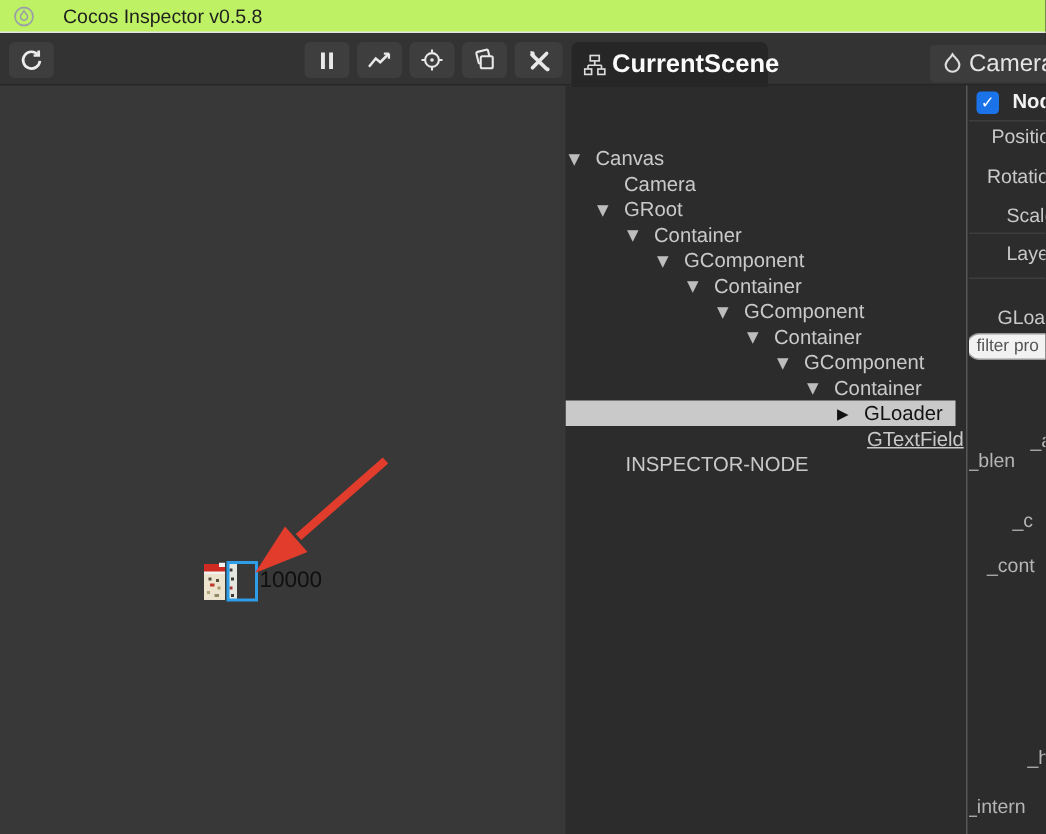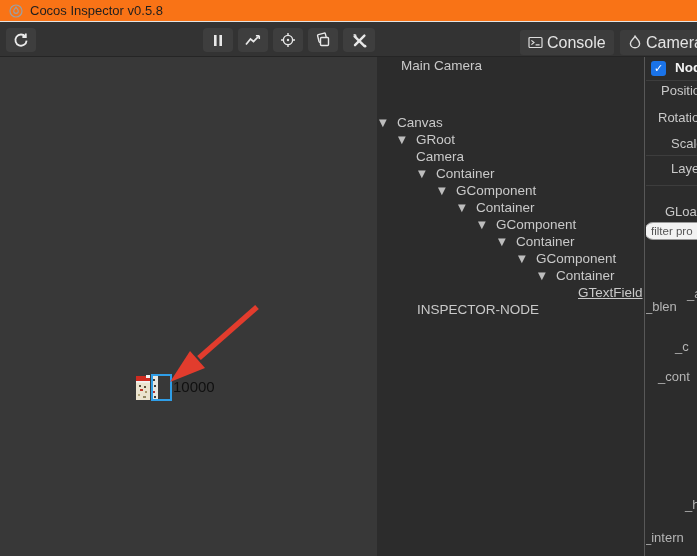--- a/index.html
+++ b/index.html
@@ -1,21 +1,21 @@
 <!DOCTYPE html>
 <html><head>
 <meta charset="utf-8">
 <style>
   html,body{margin:0;padding:0;width:697px;height:556px;overflow:hidden;background:#2c2c2c;
     font-family:"Liberation Sans",sans-serif;-webkit-font-smoothing:antialiased;}
   *{box-sizing:border-box;}
 
   
-  .titlebar{position:absolute;left:0;top:0;width:697px;height:22px;background:#f97316;
-    border-bottom:1px solid #e3e3e3;display:flex;align-items:center;padding-left:9px;gap:7px;}
+  .titlebar{position:absolute;left:0;top:0;width:697px;height:22px;background:#bef264;
+    border-bottom:1px solid #e3e3e3;display:flex;align-items:center;padding-left:9px;gap:19px;}
   .titlebar .title{font-size:13px;color:#1f1f1f;}
 
   
   .toolbar{position:absolute;left:0;top:22px;width:697px;height:35px;background:#333333;
     border-bottom:1px solid #252525;}
   .tbtn{position:absolute;top:6px;width:30px;height:24px;background:#3e3e3e;border:none;
     border-radius:4px;display:flex;align-items:center;justify-content:center;padding:0;cursor:pointer;}
   #btn-refresh{left:6px;}
   #btn-pause{left:203px;}
   #btn-chart{left:238px;}
@@ -135,30 +135,32 @@
     <span>
       <svg width="15" height="15" viewBox="0 0 15 15">
         <path d="M2.6 3.4 L12 12.6" stroke="#e8e8e8" stroke-width="2.4" stroke-linecap="round"></path>
         <path d="M12.4 2.6 L3 12.2" stroke="#e8e8e8" stroke-width="2.4" stroke-linecap="round"></path>
         <path d="M1.6 1.6 l2 .4 .4 2" fill="none" stroke="#e8e8e8" stroke-width="1.3"></path>
         <circle cx="13" cy="13.2" r="1.4" fill="#e8e8e8"></circle>
       </svg>
     </span>
   </button>
 
-
-  <div class="tab" id="tab-console">
+  <div class="tab active" id="tab-current-scene">
     <span>
       <svg width="15" height="15" viewBox="0 0 15 15">
-        <rect x="1" y="2.5" width="13" height="10" rx="1" fill="none" stroke="#ddd" stroke-width="1.2"></rect>
-        <path d="M3.4 5.4 l2.6 2.1 -2.6 2.1 M7.6 9.8 h4" fill="none" stroke="#ddd" stroke-width="1.2"></path>
-      </svg>
-    </span>
-    <span>Console</span>
-  </div>
+        <rect x="4.5" y="1" width="6" height="3.6" fill="none" stroke="#ddd" stroke-width="1.1"></rect>
+        <path d="M7.5 4.6 V7.5 M3 7.5 H12 M3 7.5 V9.8 M12 7.5 V9.8" fill="none" stroke="#ddd" stroke-width="1.1"></path>
+        <rect x="0.8" y="10" width="4.6" height="3.6" fill="none" stroke="#ddd" stroke-width="1.1"></rect>
+        <rect x="9.6" y="10" width="4.6" height="3.6" fill="none" stroke="#ddd" stroke-width="1.1"></rect>
+      </svg>
+    </span>
+    <span>CurrentScene</span>
+  </div>
+
 
   <div class="tab" id="tab-cocos">
     <span>
       <svg width="14" height="15" viewBox="0 0 14 15">
         <path d="M7 1.2 C8.4 3.8 11.6 4.8 11.6 8.4 a4.6 4.4 0 1 1 -9.2 0 C2.4 5.2 5.6 4.2 7 1.2 z" fill="none" stroke="#ddd" stroke-width="1.4"></path>
       </svg>
     </span>
     <span>Camera</span>
   </div>
 </div>
@@ -191,31 +193,31 @@
 
   <div class="counter">10000</div>
 
   <svg class="annot-arrow" width="377" height="499" viewBox="0 0 377 499">
     <line x1="257" y1="250" x2="199" y2="301" stroke="#e23c2d" stroke-width="5.5"></line>
     <polygon points="170,325 190,294 205,311" fill="#e23c2d"></polygon>
   </svg>
 </div>
 
 <div class="treepanel" id="scene-tree">
-    <div class="trow" style="padding-left: 24px;"><span>Main Camera</span></div>
     <div class="trow" style="padding-left: 2px; margin-top: 40px;"><span class="tarrow">▼</span><span>Canvas</span></div>
+    <div class="trow" style="padding-left: 39px;"><span>Camera</span></div>
     <div class="trow" style="padding-left: 21px;"><span class="tarrow">▼</span><span>GRoot</span></div>
-    <div class="trow" style="padding-left: 39px;"><span>Camera</span></div>
     <div class="trow" style="padding-left: 41px;"><span class="tarrow">▼</span><span>Container</span></div>
     <div class="trow" style="padding-left: 61px;"><span class="tarrow">▼</span><span>GComponent</span></div>
     <div class="trow" style="padding-left: 81px;"><span class="tarrow">▼</span><span>Container</span></div>
     <div class="trow" style="padding-left: 101px;"><span class="tarrow">▼</span><span>GComponent</span></div>
     <div class="trow" style="padding-left: 121px;"><span class="tarrow">▼</span><span>Container</span></div>
     <div class="trow" style="padding-left: 141px;"><span class="tarrow">▼</span><span>GComponent</span></div>
     <div class="trow" style="padding-left: 161px;"><span class="tarrow">▼</span><span>Container</span></div>
+    <div class="trow sel" style="padding-left: 181px;"><span class="tarrow">▶</span><span>GLoader</span></div>
     <div class="trow" style="padding-left: 201px; text-decoration: underline;"><span>GTextField</span></div>
     <div class="trow" style="padding-left: 40px;"><span>INSPECTOR-NODE</span></div>
   </div>
 
 <div class="inspector">
   <div class="noderow">
     <div class="chk">✓</div>
     <div class="nodelabel">Node</div>
   </div>
   <div class="isep" style="top:23px"></div>

